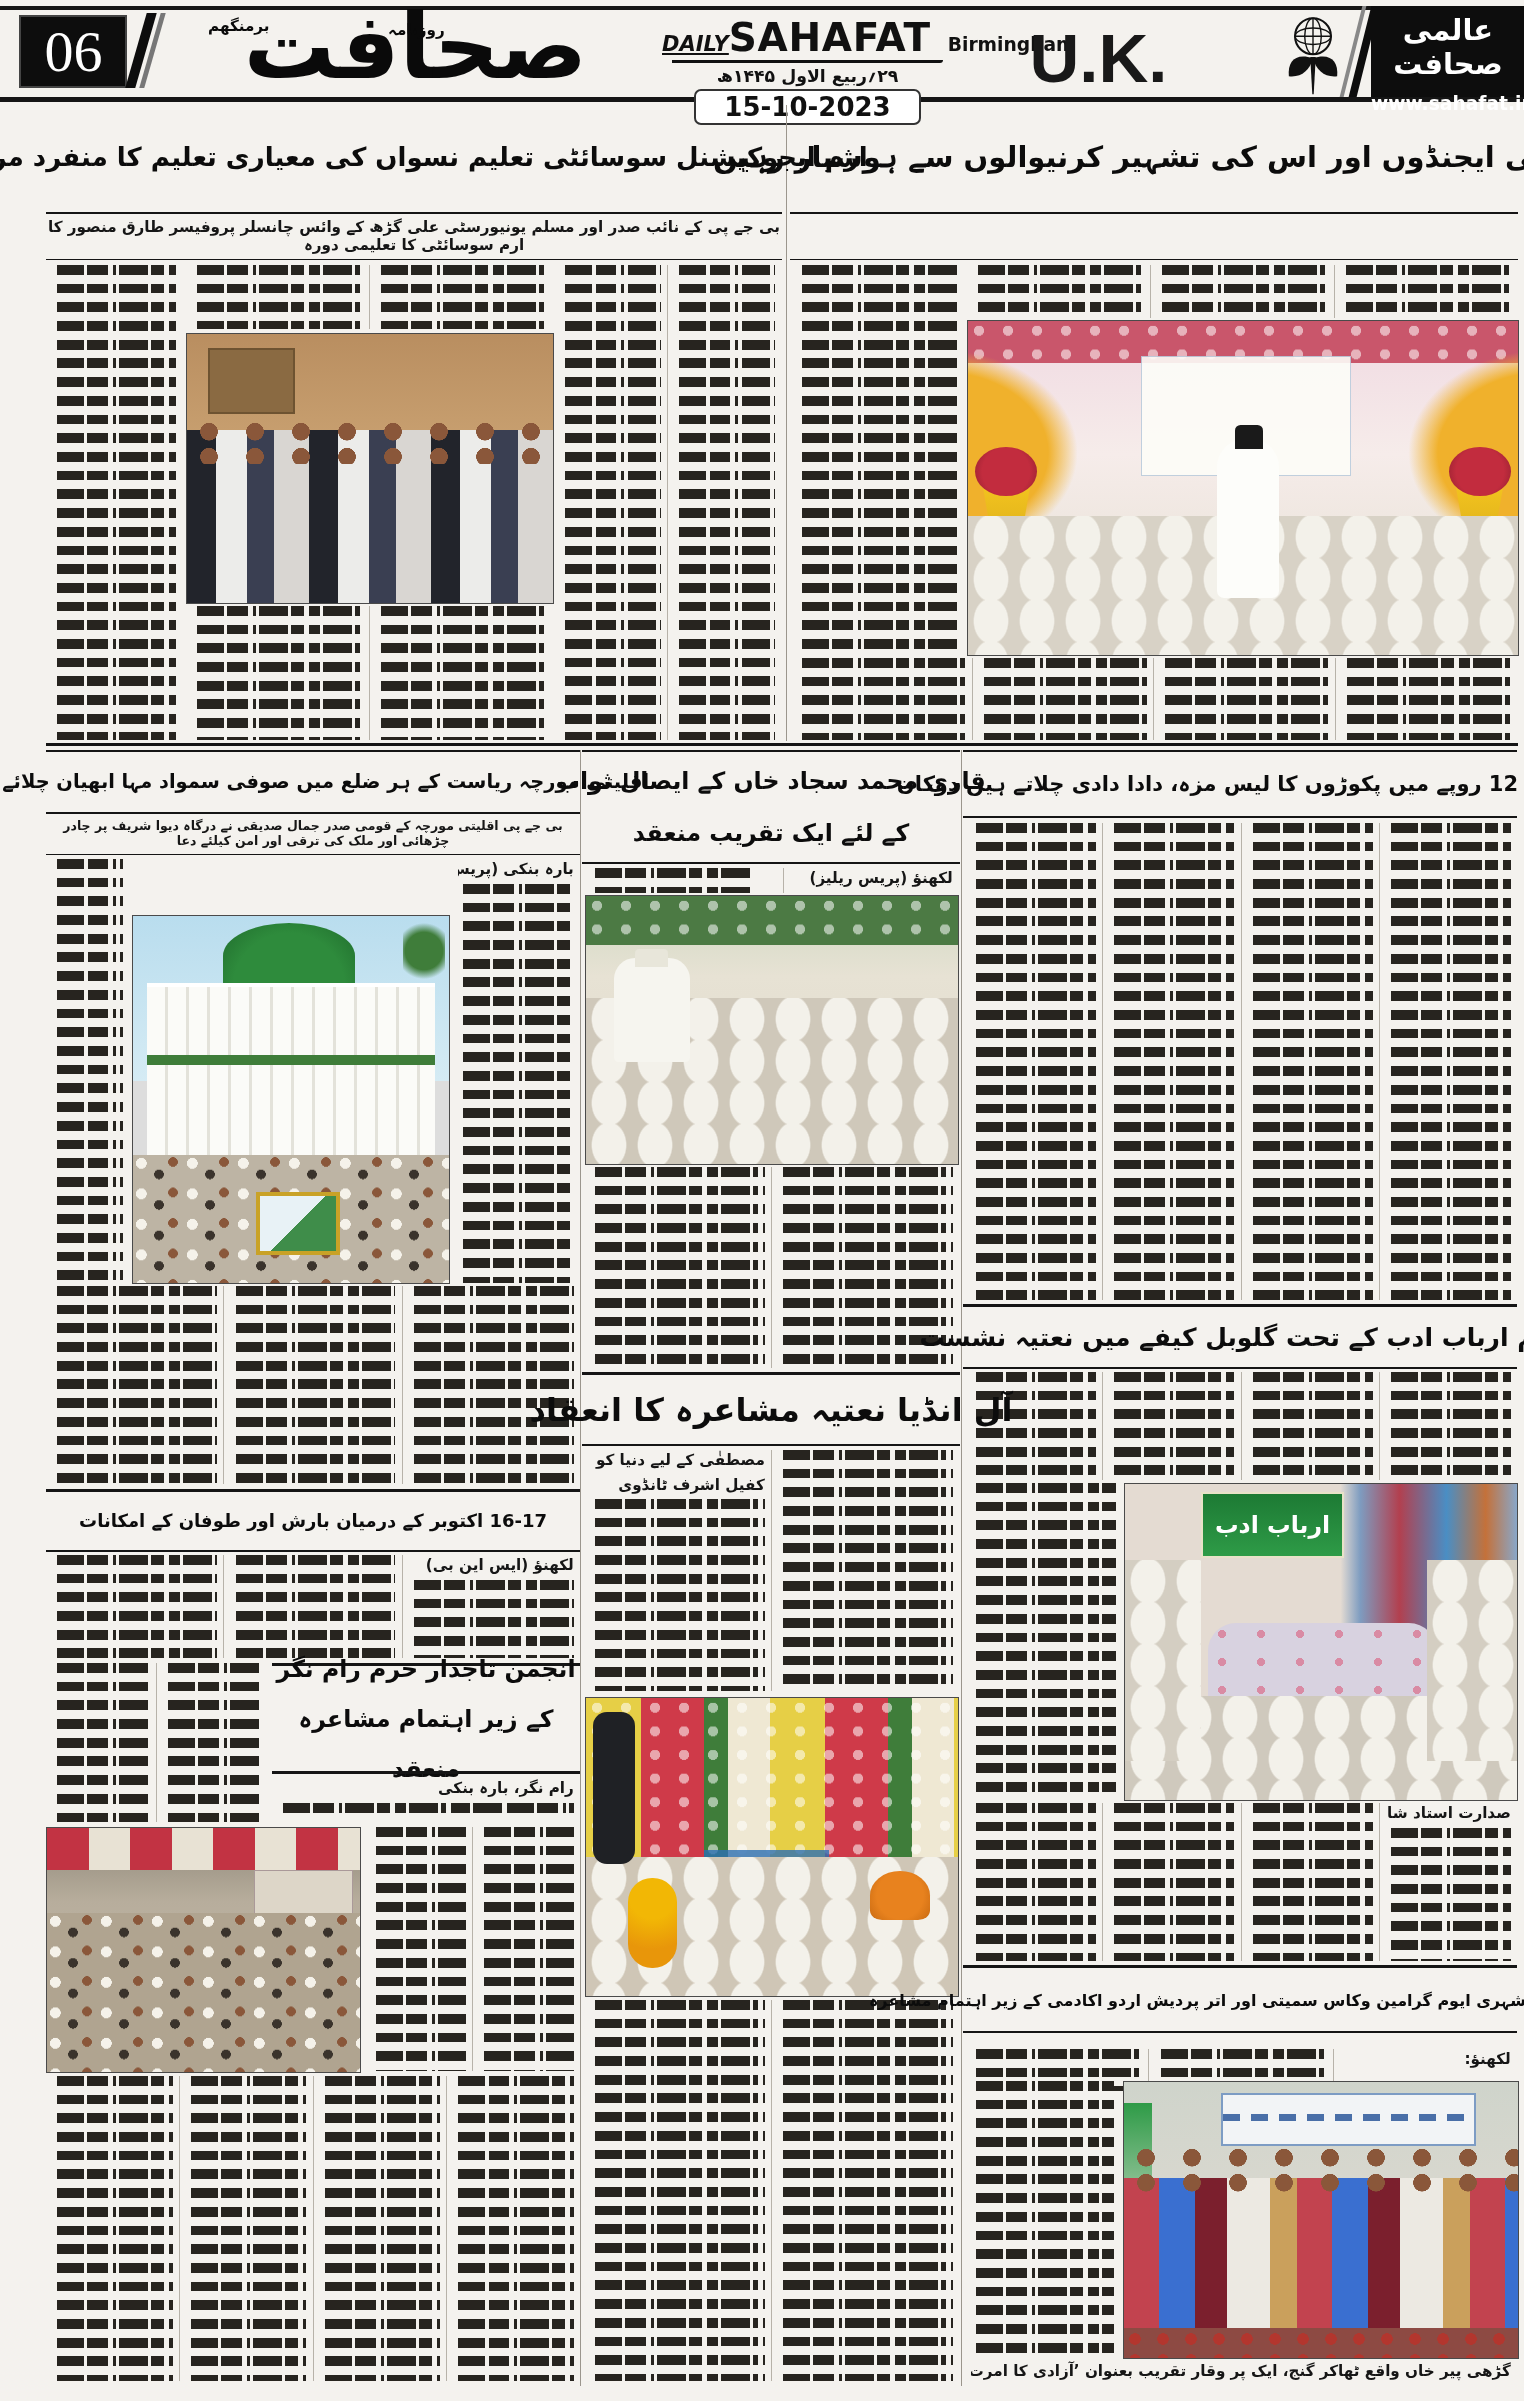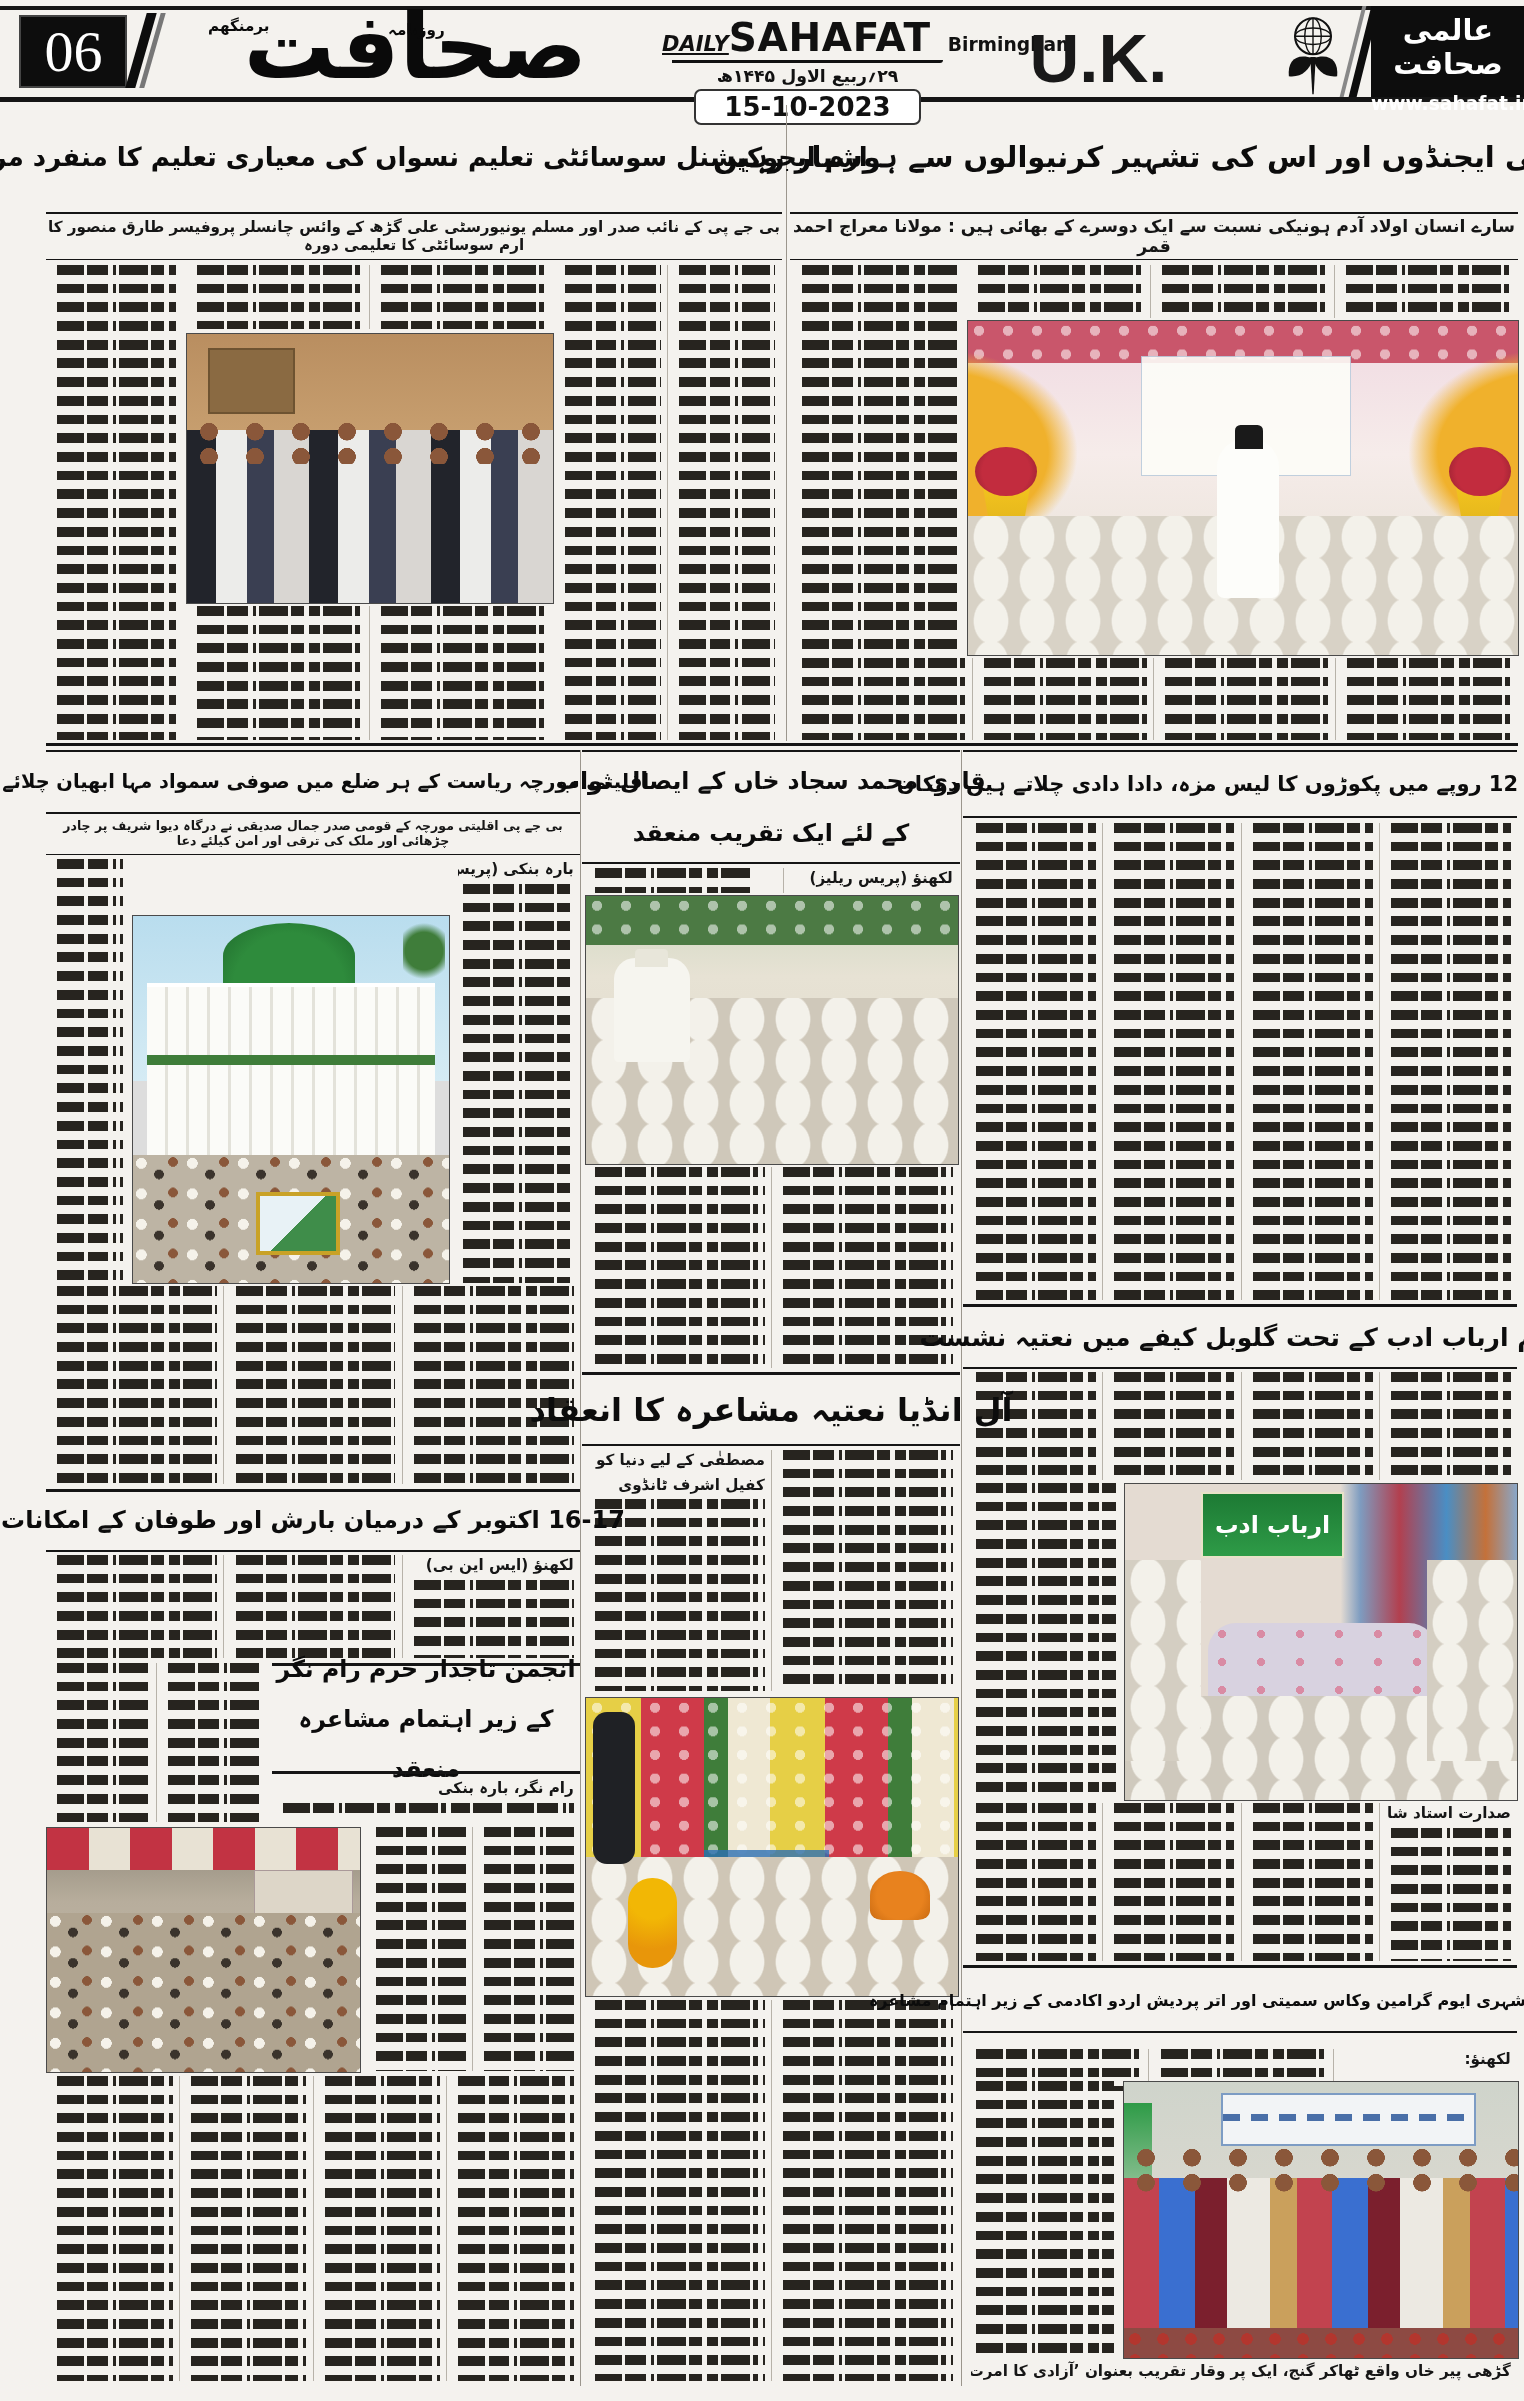--- a/index.html
+++ b/index.html
@@ -114,21 +114,20 @@
     <div class="site">www.sahafat.in</div>
   </div>
 
   <div class="vr" style="left:786px;top:105px;height:636px;"></div>
   <div class="vr" style="left:580px;top:750px;height:1636px;"></div>
   <div class="vr" style="left:961px;top:750px;height:1636px;"></div>
   <div class="hr" style="left:46px;top:743px;width:1472px;height:2.8px;"></div>
 
   <div class="hl" style="left:790px;top:105px;width:728px;height:104px;font-size:29px;">نفرتی ایجنڈوں اور اس کی تشہیر کرنیوالوں سے ہوشیار رہیں</div>
   <div class="hr" style="left:790px;top:212px;width:728px;height:2.1px;"></div>
-  <div class="sub" style="left:790px;top:216px;width:728px;height:40px;font-size:17.3px;">سارے انسان اولاد آدم ہونیکی نسبت سے ایک دوسرے کے بھائی ہیں : مولانا معراج احمد قمر</div>
   <div class="hr" style="left:790px;top:259px;width:728px;height:1.4px;"></div>
 
   <div class="cols" style="left:967px;top:265px;width:551px;height:53px;">
     <div class="col">
         <div class="ts"></div>
       </div>
     <div class="col">
         <div class="ts"></div>
       </div>
     <div class="col">
@@ -378,21 +377,21 @@
   <div class="cols" style="left:584px;top:2000px;width:375px;height:381px;">
     <div class="col">
         <div class="ts"></div>
       </div>
     <div class="col">
         <div class="ts"></div>
       </div>
   </div>
 
   <div class="hr" style="left:46px;top:1489px;width:534px;height:2.8px;"></div>
-  <div class="hl" style="left:46px;top:1493px;width:534px;height:54px;font-size:24px;">16-17 اکتوبر کے درمیان بارش اور طوفان کے امکانات</div>
+  <div class="hl" style="left:46px;top:1493px;width:534px;height:54px;font-size:18px;">16-17 اکتوبر کے درمیان بارش اور طوفان کے امکانات</div>
   <div class="hr" style="left:46px;top:1550px;width:534px;height:2.1px;"></div>
   <div class="cols" style="left:46px;top:1555px;width:534px;height:103px;">
     <div class="col">
         <div class="lead">لکھنؤ (ایس این بی)</div>
         <div class="ts"></div>
       </div>
     <div class="col">
         <div class="ts"></div>
       </div>
     <div class="col">

